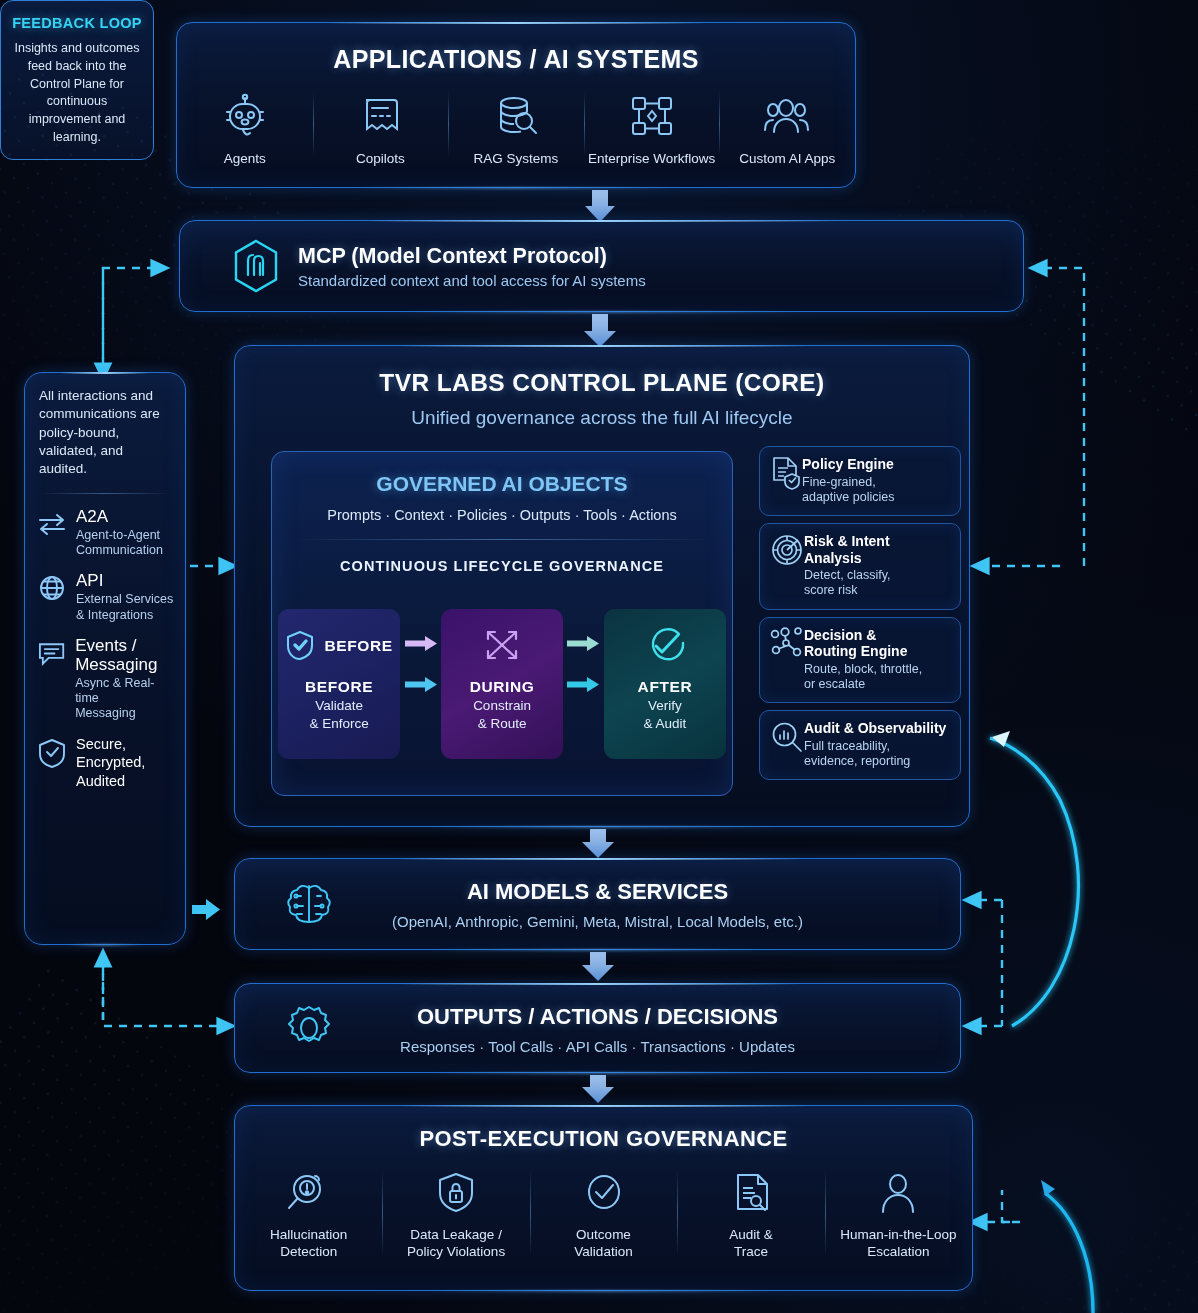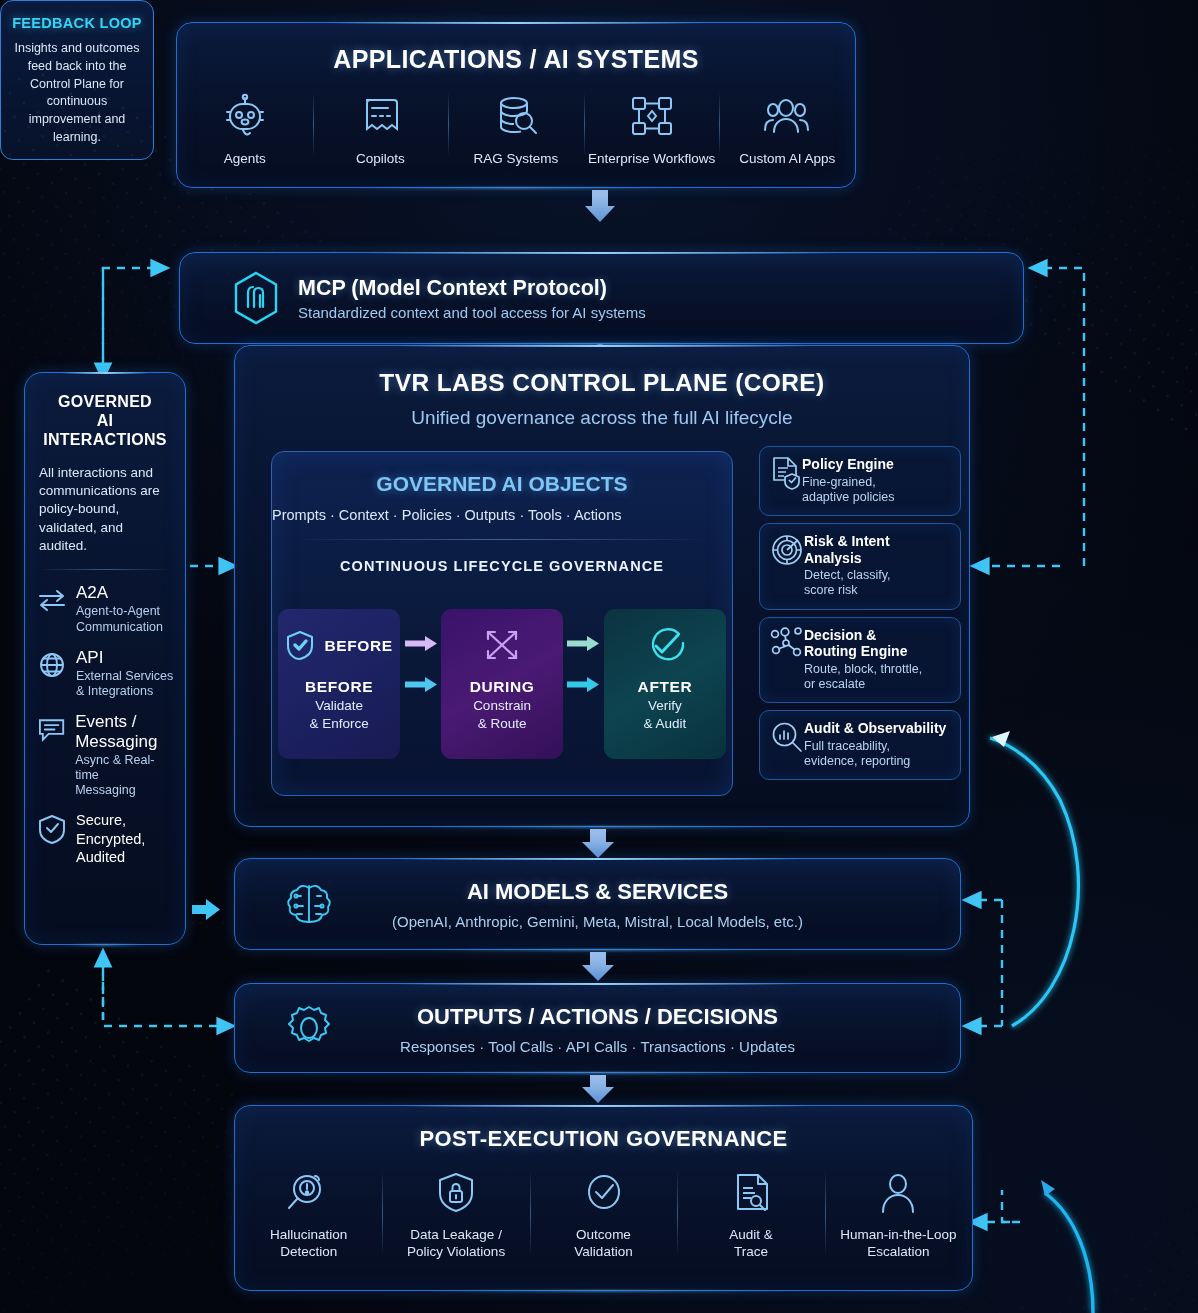--- a/index.html
+++ b/index.html
@@ -58,39 +58,39 @@
   #apps .band-title { font-size:25px; margin-top:22px; }
   .app-row { display:flex; margin-top:16px; }
   .app-cell { flex:1; display:flex; flex-direction:column; align-items:center; gap:9px; position:relative; }
   .app-cell + .app-cell::before {
     content:""; position:absolute; left:0; top:2px; width:1px; height:64px;
     background:linear-gradient(180deg, transparent, rgba(120,180,245,.45), transparent);
   }
   .app-label { color:#dce9fb; font-size:13.5px; }
 
   
-  #mcp { left:179px; top:220px; width:845px; height:92px;margin-top:32px; }
+  #mcp { left:179px; top:220px; width:845px; height:92px; }
   .mcp-inner { display:flex; align-items:center; height:100%; padding-left:118px; }
   .mcp-ic { position:absolute; left:52px; top:50%; transform:translateY(-50%); }
   .mcp-t { color:#fff; font-size:21.5px; font-weight:bold; text-shadow:0 0 9px rgba(130,190,255,.4); }
   .mcp-s { color:#9dc8f2; font-size:15px; margin-top:3px; }
 
   
   #core { left:234px; top:345px; width:736px; height:482px; }
   #core > .ttl { font-size:24.5px; margin-top:23px; }
   #core > .sub { font-size:19px; margin-top:10px; }
 
   .gobj {
     position:absolute; left:36px; top:105px; width:462px; height:345px;
     border:1.3px solid #2a62b8; border-radius:13px;
     background:linear-gradient(180deg,#0d2250 0%, #0a1838 60%, #081331 100%);
     box-shadow: inset 0 0 26px rgba(25,75,165,.3);
   }
   .gobj-t { text-align:center; color:#7fc6f7; font-size:21px; font-weight:bold; margin-top:20px; text-shadow:0 0 10px rgba(90,190,255,.5); }
-  .gobj-s { color:#dbe9fa; font-size:14.5px; margin-top:11px; }
+  .gobj-s { text-align:center; color:#dbe9fa; font-size:14.5px; margin-top:11px; }
   .gobj-div { height:1px; margin:16px 22px 0; background:linear-gradient(90deg,transparent,rgba(110,170,235,.5),transparent); }
   .gobj-c { text-align:center; color:#eaf3ff; font-size:14.5px; font-weight:bold; letter-spacing:1.1px; margin-top:18px; }
 
   .stages { position:absolute; left:6px; right:6px; top:157px; display:flex; gap:0; }
   .stage { width:153px; height:150px; border-radius:11px; position:relative; display:flex; flex-direction:column; align-items:center; }
   .stage.before { background:linear-gradient(150deg,#23276e 0%,#1b2160 55%,#191a52 100%); }
   .stage.during { background:linear-gradient(150deg,#3a1269 0%,#4a1a74 50%,#331057 100%); }
   .stage.after  { background:linear-gradient(150deg,#0b3340 0%,#0d4450 50%,#08323d 100%); }
   .stage-icrow { display:flex; align-items:center; gap:9px; margin-top:16px; height:42px; }
   .stage-icrow .lbl { color:#fff; font-size:15.5px; font-weight:bold; letter-spacing:.6px; }
@@ -319,23 +319,20 @@
     </svg>
     <div class="mcp-inner">
       <div>
         <div class="mcp-t">MCP (Model Context Protocol)</div>
         <div class="mcp-s">Standardized context and tool access for AI systems</div>
       </div>
     </div>
   </div>
 
   <div class="panel" id="side">
-    <div class="side-t" style="white-space:pre-line">GOVERNED
-AI
-INTERACTIONS</div>
     <div class="side-p">All interactions and communications are policy-bound, validated, and audited.</div>
     <div class="side-div"></div>
 
     <div class="side-item">
       <svg width="30" height="26" viewBox="0 0 30 26" style="margin-top:4px">
         <g stroke="#8cc8f7" stroke-width="2" fill="none" stroke-linecap="round" stroke-linejoin="round">
           <path d="M3 9 h22"></path>
             <path d="M20 4 l6 5 l-6 5"></path>
           <path d="M27 18 h-22"></path>
             <path d="M10 13 l-6 5 l6 5"></path>

